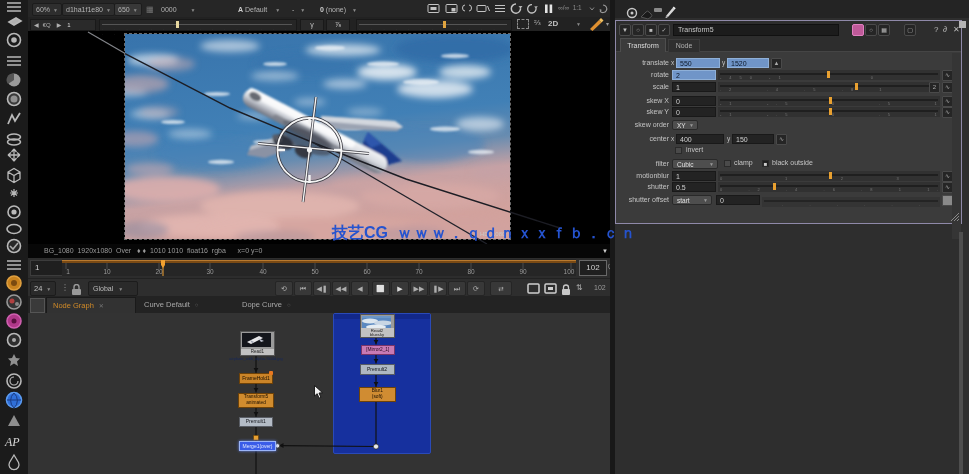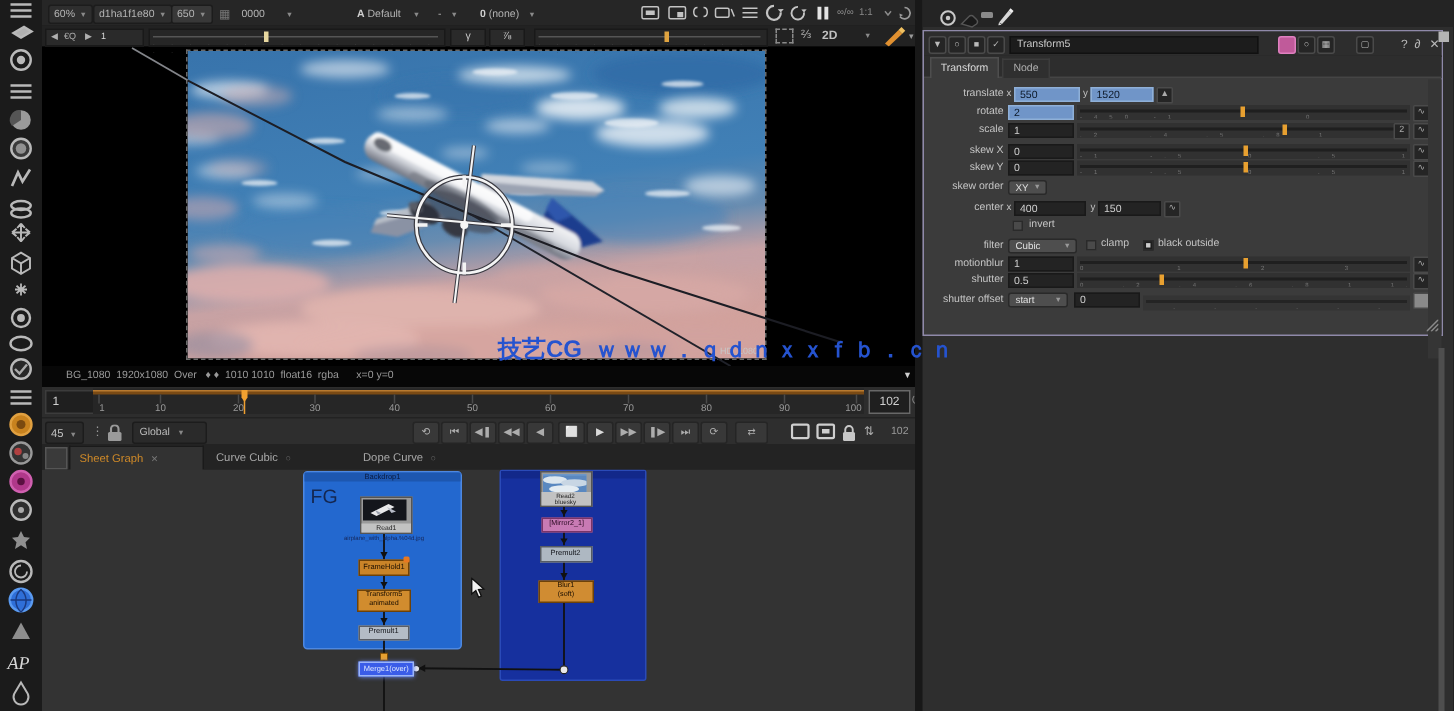--- a/index.html
+++ b/index.html
@@ -301,21 +301,21 @@
     </svg>
   </div>
   <div class="abs" style="left:551px;top:2px;width:26px;height:14px;background:#1f1f1f;border:1px solid #686868;color:#d0d0d0;font-size:8px;line-height:14px;text-align:center;">102</div>
   <div class="abs" style="left:580px;top:5px;color:#9a9a9a;font-size:8px;">⤿</div>
 </div>
 
 <div class="abs" id="playrow" style="left:28px;top:278px;width:584px;height:18px;background:#2e2e2e;border-top:1px solid #222;">
   <style>
     .pb{position:absolute;top:2px;width:16px;height:13px;background:#383838;border:1px solid #252525;border-radius:2px;color:#adadad;font-size:7px;line-height:13px;text-align:center;padding:0;}
   </style>
-  <div class="abs" style="left:2px;top:2px;width:24px;height:13px;background:#2a2a2a;border:1px solid #1c1c1c;border-radius:2px;color:#c0c0c0;font-size:7.5px;line-height:13px;"><span style="margin-left:3px;">45</span><span style="color:#888;font-size:5px;margin-left:4px;">▼</span></div>
+  <div class="abs" style="left:2px;top:2px;width:24px;height:13px;background:#2a2a2a;border:1px solid #1c1c1c;border-radius:2px;color:#c0c0c0;font-size:7.5px;line-height:13px;"><span style="margin-left:3px;">24</span><span style="color:#888;font-size:5px;margin-left:4px;">▼</span></div>
   <div class="abs" style="left:33px;top:4px;color:#9a9a9a;font-size:8px;">⋮</div>
   <div class="abs" style="left:42px;top:3px;"><svg width="14" height="12" viewBox="0 0 14 12">
         <rect x="2" y="5" width="9" height="6" rx="1" fill="#9a9a9a"></rect>
         <path d="M4,5 v-2 a2.5,2.5 0 0,1 5,0 v2" fill="none" stroke="#9a9a9a" stroke-width="1.4"></path>
       </svg></div>
   <div class="abs" style="left:60px;top:2px;width:48px;height:13px;background:#2a2a2a;border:1px solid #1c1c1c;border-radius:2px;color:#bcbcbc;font-size:7px;line-height:13px;"><span style="margin-left:4px;">Global</span><span style="color:#888;font-size:5px;margin-left:5px;">▼</span></div>
   <div class="pb" style="left:247px;">⟲</div>
   <div class="pb" style="left:266px;">⏮</div>
   <div class="pb" style="left:285px;">◀❚</div>
   <div class="pb" style="left:304px;">◀◀</div>
@@ -337,31 +337,27 @@
   <div class="abs" style="left:532px;top:3px;"><svg width="12" height="12" viewBox="0 0 12 12">
         <rect x="2" y="5" width="8" height="6" rx="1" fill="#c8c8c8"></rect>
         <path d="M3.5,5 v-1.5 a2.5,2.5 0 0,1 5,0 v1.5" fill="none" stroke="#c8c8c8" stroke-width="1.3"></path>
       </svg></div>
   <div class="abs" style="left:548px;top:4px;color:#b0b0b0;font-size:8px;">⇅</div>
   <div class="abs" style="left:566px;top:5px;color:#9a9a9a;font-size:7px;">102</div>
 </div>
 
 <div class="abs" id="ngtabs" style="left:28px;top:296px;width:584px;height:17px;background:#232323;">
   <div class="abs" style="left:2px;top:2px;width:13px;height:13px;background:#3a3a3a;border:1px solid #555;"></div>
-  <div class="abs" style="left:18px;top:1px;width:88px;height:16px;background:#323232;border:1px solid #1a1a1a;border-bottom:none;color:#d08a28;font-size:7.5px;line-height:15px;"><span style="margin-left:6px;">Sheet Graph</span><span style="color:#777;margin-left:5px;font-size:6px;">✕</span></div>
-  <div class="abs" style="left:110px;top:2px;width:92px;height:15px;color:#a8a8a8;font-size:7.5px;line-height:14px;"><span style="margin-left:6px;">Curve Cubic</span><span style="color:#666;margin-left:5px;font-size:6px;">○</span></div>
+  <div class="abs" style="left:18px;top:1px;width:88px;height:16px;background:#323232;border:1px solid #1a1a1a;border-bottom:none;color:#d08a28;font-size:7.5px;line-height:15px;"><span style="margin-left:6px;">Node Graph</span><span style="color:#777;margin-left:5px;font-size:6px;">✕</span></div>
+  <div class="abs" style="left:110px;top:2px;width:92px;height:15px;color:#a8a8a8;font-size:7.5px;line-height:14px;"><span style="margin-left:6px;">Curve Default</span><span style="color:#666;margin-left:5px;font-size:6px;">○</span></div>
   <div class="abs" style="left:208px;top:2px;width:92px;height:15px;color:#a8a8a8;font-size:7.5px;line-height:14px;"><span style="margin-left:6px;">Dope Curve</span><span style="color:#666;margin-left:5px;font-size:6px;">○</span></div>
 </div>
 
 <div class="abs" id="nodegraph" style="left:28px;top:313px;width:582px;height:161px;background:#333;overflow:hidden;">
 
-  <div class="abs" style="left:174px;top:0.5px;width:104px;height:117px;background:#2368cf;border:1px solid #4e88e0;border-radius:3px;">
-    <div class="abs" style="left:0;top:0;width:100%;height:6px;background:#1d57b0;color:#0a1a40;font-size:5px;text-align:center;line-height:6px;overflow:hidden;">Backdrop1</div>
-    <div class="abs" style="left:4px;top:8px;color:#14264f;font-size:13px;">FG</div>
-  </div>
 
   <div class="abs" style="left:305px;top:0;width:96px;height:139px;background:#16309e;border:1px solid #2a4ab8;border-radius:2px;">
     <div class="abs" style="left:0;top:0;width:100%;height:5px;background:#12288a;"></div>
   </div>
 
   <svg class="abs" style="left:0;top:0;" width="582" height="161" viewBox="0 0 582 161">
     <g stroke="#111" stroke-width="1.2" fill="none">
       <line x1="228" y1="40" x2="228" y2="60"></line>
       <line x1="228" y1="68.5" x2="228" y2="79.5"></line>
       <line x1="228" y1="92" x2="228" y2="104"></line>

